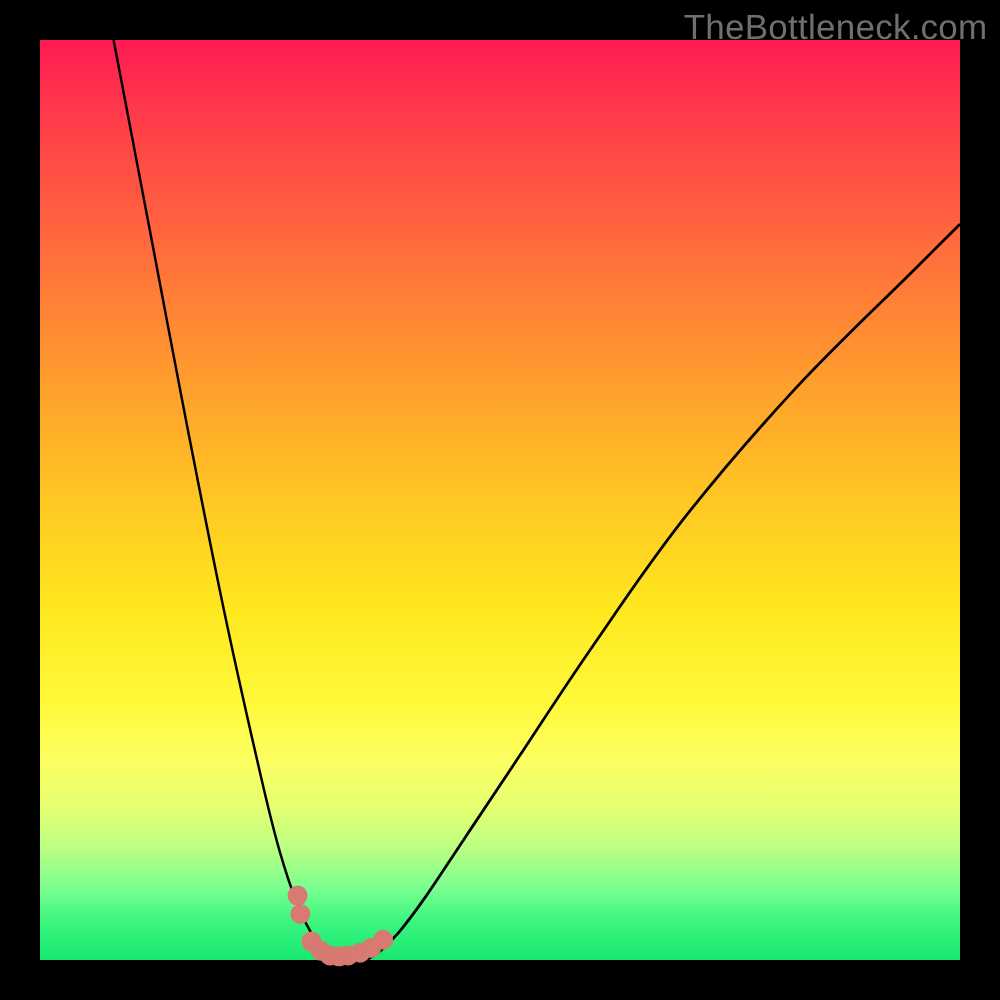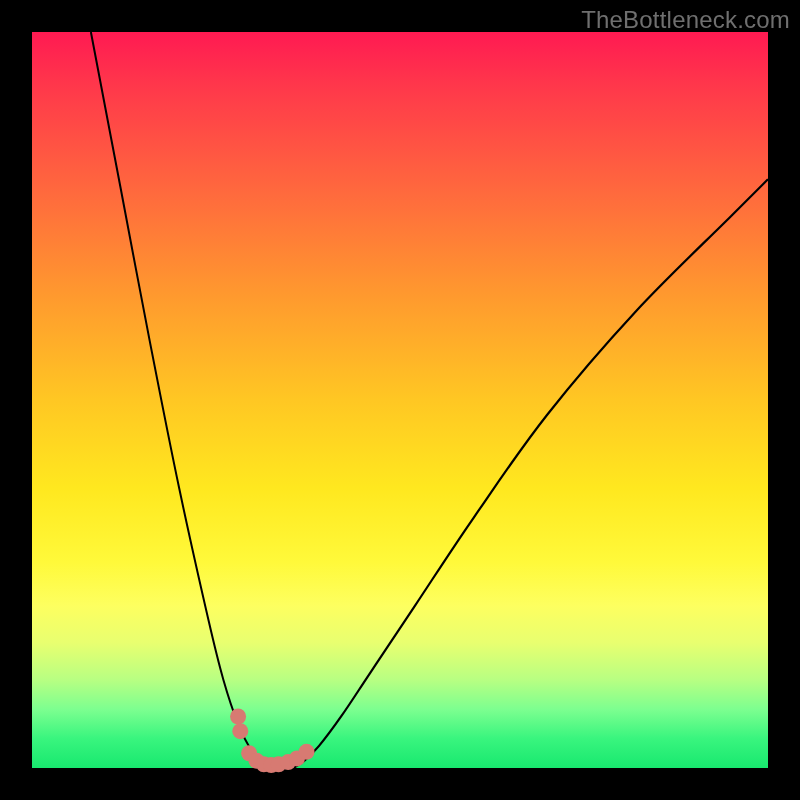--- a/index.html
+++ b/index.html
@@ -39,21 +39,21 @@
       #7dff90 92%,
       #39f57e 96%,
       #18e86f 100%
     );
   }
   .watermark {
     position: absolute;
     top: 6px;
     right: 10px;
     color: #6f6f6f;
-    font-size: 24px;
+    font-size: 28px;
     letter-spacing: 0.2px;
     font-weight: 500;
   }
   svg.curves {
     position: absolute;
     left: 0;
     top: 0;
     width: 736px;
     height: 736px;
     overflow: visible;

